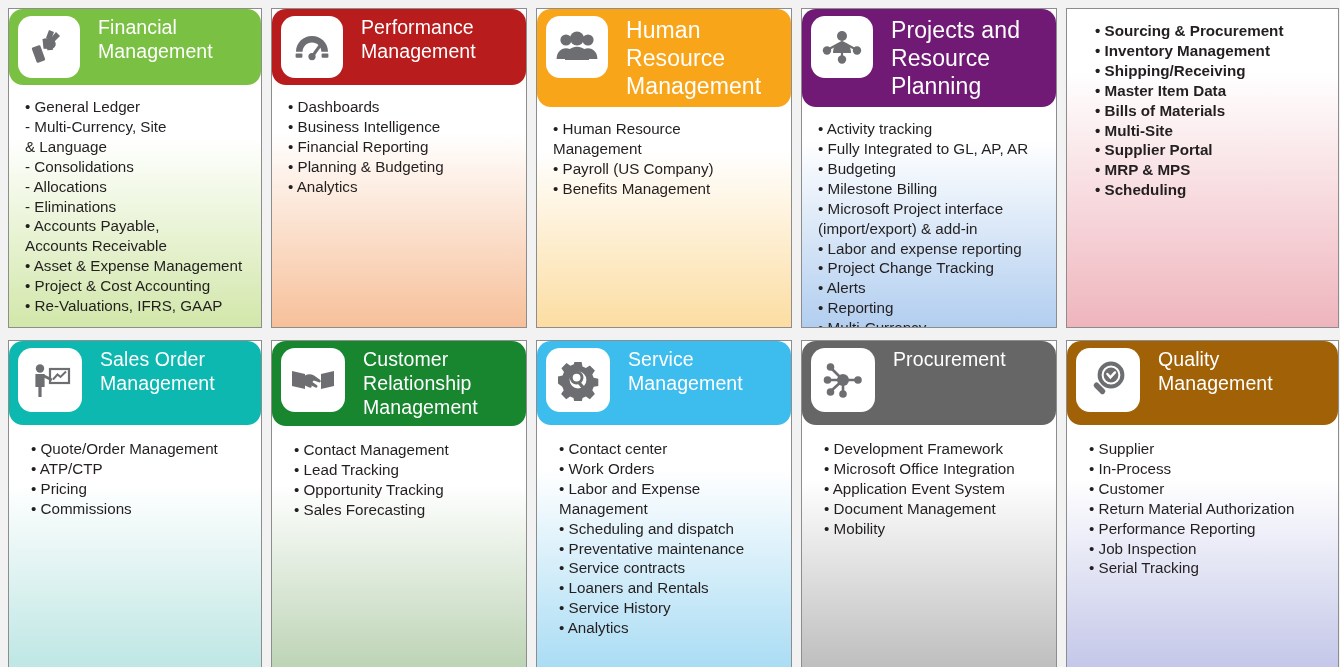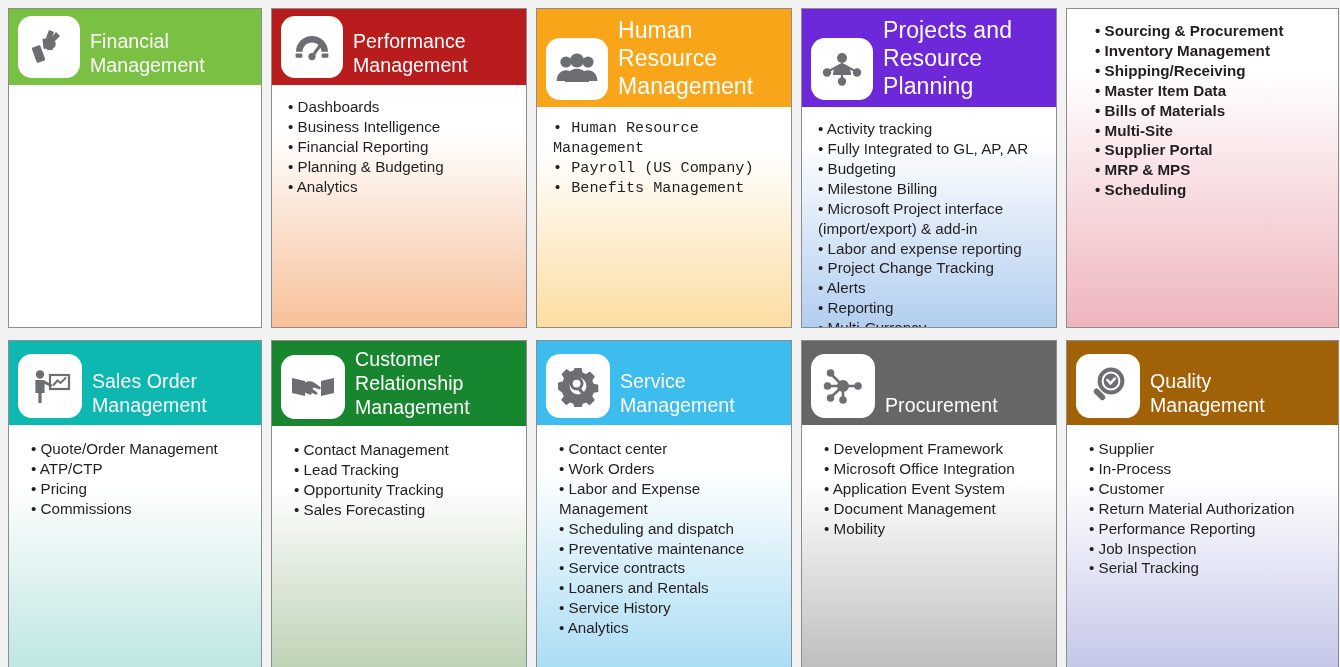--- a/index.html
+++ b/index.html
@@ -22,24 +22,25 @@
     display: flex;
     flex-direction: column;
     background: #ffffff;
     border: 1px solid #8d8d8d;
     margin-right: 9px;
     overflow: hidden;
   }
   .card-header {
     flex: 0 0 auto;
     display: flex;
-    align-items: flex-end;
-    gap: 10px;
+    align-items: flex-start;
+    gap: 18px;
     padding: 7px 8px 7px 9px;
     min-height: 75px;
+    border-radius: 14px;
   }
   .row2 .card-header { min-height: 84px; }
   .icon-tile {
     flex: 0 0 auto;
     width: 62px; height: 62px;
     background: #ffffff;
     border-radius: 14px;
     display: flex;
     align-items: center;
     justify-content: center;
@@ -65,21 +66,21 @@
   .row2 .card-body { padding-top: 14px; padding-left: 22px; }
   .feat {
     white-space: pre-line;
     display: block;
   }
   .bodypad-lg { padding-left: 28px; }
   .bodypad-xl { padding-left: 30px; }
   
   .g-green   { background: linear-gradient(to bottom, #ffffff 22%, #d2e7aa 100%); }
   .g-orange  { background: linear-gradient(to bottom, #ffffff 20%, #f7c09a 100%); }
-  .g-amber   { background: linear-gradient(to bottom, #ffffff 20%, #fcdda2 100%); font-family: Liberation Mono, monospace; }
+  .g-amber   { background: linear-gradient(to bottom, #ffffff 20%, #fcdda2 100%); }
   .g-blue    { background: linear-gradient(to bottom, #ffffff 14%, #aac9ee 100%); }
   .g-red     { background: linear-gradient(to bottom, #ffffff 20%, #efb5bd 100%); font-weight: bold; }
   .g-teal    { background: linear-gradient(to bottom, #ffffff 24%, #bde6e3 100%); }
   .g-dgreen  { background: linear-gradient(to bottom, #ffffff 24%, #bcd3b4 100%); }
   .g-sky     { background: linear-gradient(to bottom, #ffffff 18%, #a9dcf4 100%); }
   .g-gray    { background: linear-gradient(to bottom, #ffffff 22%, #bdbdbd 100%); }
   .g-indigo  { background: linear-gradient(to bottom, #ffffff 22%, #c3c6e8 100%); }
 </style>
 </head>
 <body>
@@ -93,20 +94,33 @@
           <path d="M20 3 L25 5 L22 13 L17 11 Z"></path>
           <path d="M27 5 L31 9 L25 15 L21.5 11.5 Z"></path>
           <path d="M13.5 12 c3-1 8-1 11 1 c2 1.4 2.6 3.4 2 5.4 c-.7 2.3-2.6 3.4-5 3.6 l-7-.3 z"></path>
           <path d="M18 20 l4.5 .4 c1.6 .1 2.4 2.3 .4 2.6 l-4.6 .3 z"></path>
           <rect x="5" y="19" width="9" height="16" rx="1.2" transform="rotate(-20 9.5 27)"></rect>
         </svg>
       </div>
       <div class="card-title">Financial
 Management</div>
     </div>
+    <div class="card-body g-green">
+      <span class="feat">• General  Ledger
+ - Multi-Currency, Site
+   &amp; Language
+ - Consolidations
+ - Allocations
+ - Eliminations
+• Accounts Payable,
+  Accounts Receivable
+• Asset &amp; Expense Management
+• Project &amp; Cost Accounting
+• Re-Valuations, IFRS, GAAP</span>
+    </div>
   </div>
 
   <div class="card row1">
     <div class="card-header" style="background:#b91c1c">
       <div class="icon-tile">
         <svg width="42" height="40" viewBox="0 0 42 40" fill="#6d6e71">
           <path d="M21 8 C11 8 3.5 15.5 3.5 25 h7.5 C11 19.8 15.4 15.4 21 15.4 c5.6 0 10 4.4 10 9.6 h7.5 C38.5 15.5 31 8 21 8 Z" opacity="0"></path>
           <path d="M21 9 C12 9 5 16 5 24.8 h6.6 C11.6 19.6 15.8 15.4 21 15.4 c5.2 0 9.4 4.2 9.4 9.4 H37 C37 16 30 9 21 9 Z"></path>
           <rect x="4.6" y="26.4" width="6.8" height="4.4" rx="1"></rect>
           <rect x="30.6" y="26.4" width="6.8" height="4.4" rx="1"></rect>
@@ -143,21 +157,21 @@
     </div>
     <div class="card-body g-amber">
       <span class="feat">• Human Resource
   Management
 • Payroll (US Company)
 • Benefits Management</span>
     </div>
   </div>
 
   <div class="card row1">
-    <div class="card-header" style="background:#6d28d9">
+    <div class="card-header" style="background:#701a75">
       <div class="icon-tile">
         <svg width="44" height="40" viewBox="0 0 44 40" fill="#6d6e71">
           <path d="M9 22 L22 15 L35 22" stroke="#6d6e71" stroke-width="2.2" fill="none"></path>
           <path d="M22 15 L22 31" stroke="#6d6e71" stroke-width="2.2" fill="none"></path>
           <circle cx="22" cy="9" r="5"></circle>
           <path d="M13 26 C13 18.8 17 15.2 22 15.2 c5 0 9 3.6 9 10.8 z"></path>
           <circle cx="7" cy="23.5" r="4.2"></circle>
           <circle cx="37" cy="23.5" r="4.2"></circle>
           <circle cx="22" cy="32.5" r="4.2"></circle>
         </svg>

